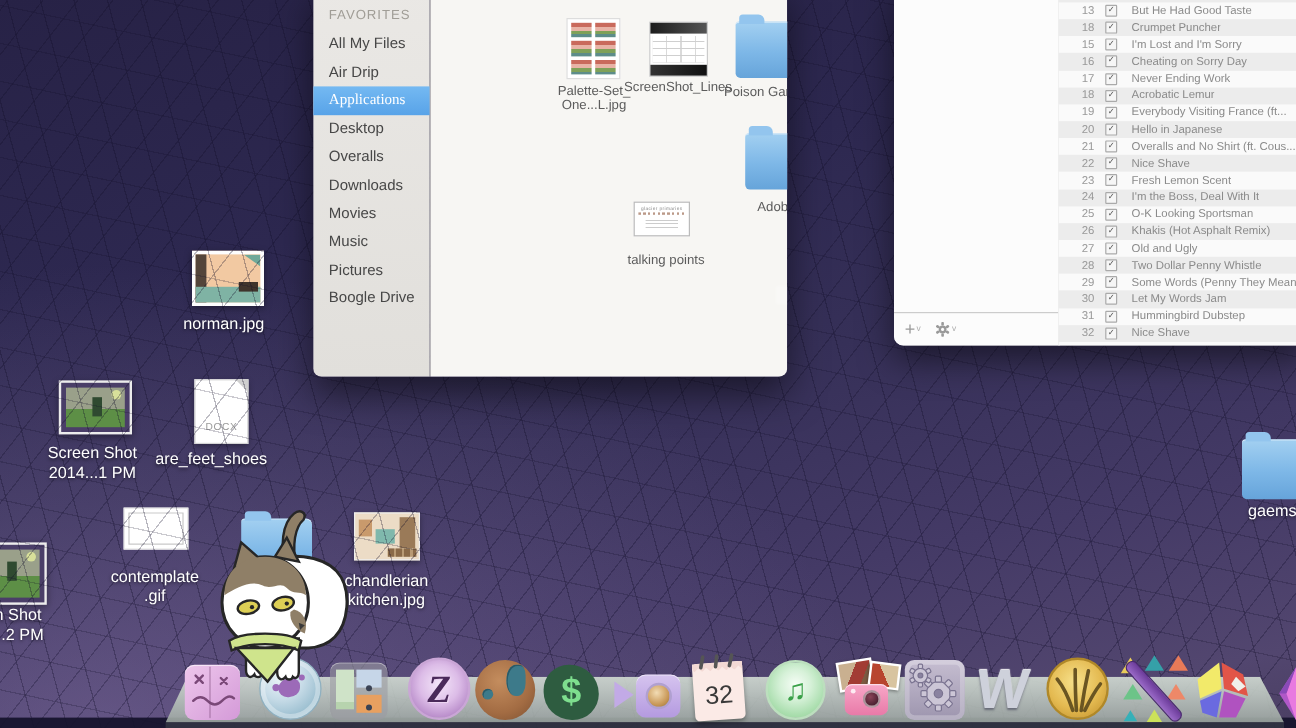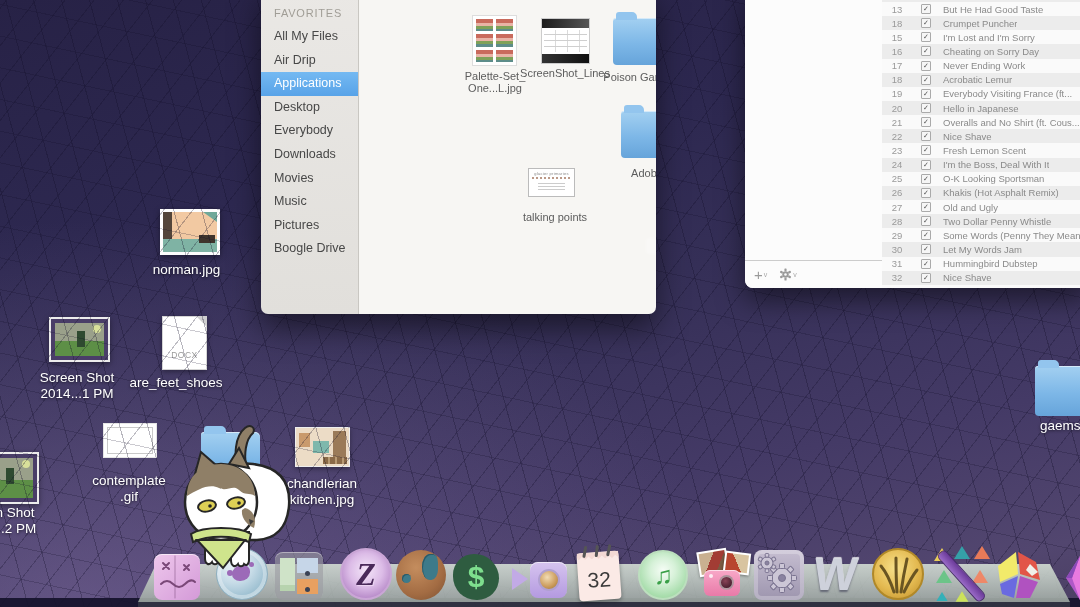--- a/index.html
+++ b/index.html
@@ -30,21 +30,21 @@
     background:#93c5ee;border-radius:3px 5px 0 0;}
 
   
   .finder{left:261px;top:-12px;width:395px;height:326px;z-index:10;display:flex;
     border-radius:0 0 7px 7px;overflow:hidden;box-shadow:0 14px 30px rgba(0,0,0,.5);}
   .fsidebar{width:97px;flex:none;background:linear-gradient(#eae8e5,#e1dfdb);
     border-right:1px solid #c9c7c2;position:relative;}
   .fsb-header{margin:19px 0 0 13px;font-size:11px;font-weight:normal;color:#a09d96;letter-spacing:.8px;}
   .fsb-list{margin-top:6px;}
   .sb-item{height:23.6px;line-height:23.6px;padding-left:13px;font-size:12.5px;color:#474747;cursor:default;}
-  .sb-item.selected{background:linear-gradient(#74b9f2,#58a3e8);color:#fff;}
+  .sb-item.selected{background:linear-gradient(#74b9f2,#58a3e8);color:#fff;font-family:Liberation Serif, serif;}
   .fcontent{flex:1;background:#f7f6f3;position:relative;}
   .flabel{position:absolute;font-size:11px;line-height:12px;color:#5c5c5c;text-align:center;white-space:pre-line;}
   .ghost{position:absolute;background:#fff;opacity:.35;filter:blur(1px);border-radius:3px;}
 
   
   .thumb-palette{left:113px;top:27px;width:45px;height:51px;background:#fff;border:1px solid #ddd;
     display:grid;grid-template-columns:1fr 1fr;gap:3px;padding:3px;box-sizing:border-box;}
   .thumb-palette span{background:
     linear-gradient(180deg,#c96a5c 0 30%,#e8b3a6 30% 55%,#7fa159 55% 80%,#5d8d8a 80%);}
   .thumb-lines{left:182px;top:30px;width:49px;height:46px;background:#fff;border:1px solid #ccc;box-sizing:border-box;}
@@ -68,21 +68,21 @@
   .mtoolbar{position:absolute;left:0;right:0;bottom:0;height:27px;border-top:1px solid #ccc;
     display:flex;align-items:center;gap:12px;padding-left:9px;color:#9a9a9a;}
   .plus{font-size:15px;line-height:15px;}
   .chev{font-size:7px;color:#aaa;margin-left:1px;}
   .tool{display:flex;align-items:center;cursor:default;}
   .tracklist{position:absolute;left:137px;right:0;top:0;bottom:0;background:#fafafa;overflow:hidden;}
   .track-sliver{position:absolute;left:0;right:6px;top:13px;height:3px;background:#ececec;}
   .trows{position:absolute;left:0;right:6px;top:16px;}
   .trow{height:14.15px;display:flex;align-items:center;font-size:9.5px;color:#8a8a8a;}
   .trow.alt{background:#ececec;}
-  .tnum{width:30px;text-align:center;color:#999;flex:none;}
+  .tnum{width:30px;text-align:right;color:#999;flex:none;}
   .tcheck{width:8px;height:8px;margin-left:9px;flex:none;border:1px solid #aaa;background:#f6f6f6;
     border-radius:1px;font-size:7px;line-height:8px;text-align:center;color:#555;}
   .ttitle{margin-left:12px;white-space:nowrap;overflow:hidden;}
 
   
   .thumb-norman{left:160px;top:209px;width:54px;height:40px;background:#f2c9a2;border:3px solid #fdfdfd;
     box-shadow:0 2px 6px rgba(0,0,0,.4);}
   .thumb-norman i{position:absolute;left:0;top:0;bottom:0;width:9px;background:#54453a;}
   .thumb-norman u{position:absolute;left:0;right:0;bottom:0;height:13px;background:#7fb3a4;}
   .thumb-norman s{position:absolute;right:2px;bottom:9px;width:16px;height:8px;background:#3f342c;}
@@ -210,21 +210,21 @@
 <div class="abs floor-strip"></div>
 
 <div class="abs finder">
   <div class="fsidebar">
     <div class="fsb-header">FAVORITES</div>
     <div class="fsb-list">
         <div class="sb-item">All My Files</div>
         <div class="sb-item">Air Drip</div>
         <div class="sb-item selected">Applications</div>
         <div class="sb-item">Desktop</div>
-        <div class="sb-item">Everybody</div>
+        <div class="sb-item">Overalls</div>
         <div class="sb-item">Downloads</div>
         <div class="sb-item">Movies</div>
         <div class="sb-item">Music</div>
         <div class="sb-item">Pictures</div>
         <div class="sb-item">Boogle Drive</div>
       </div>
   </div>
   <div class="fcontent">
 
     <div class="abs thumb-palette">

